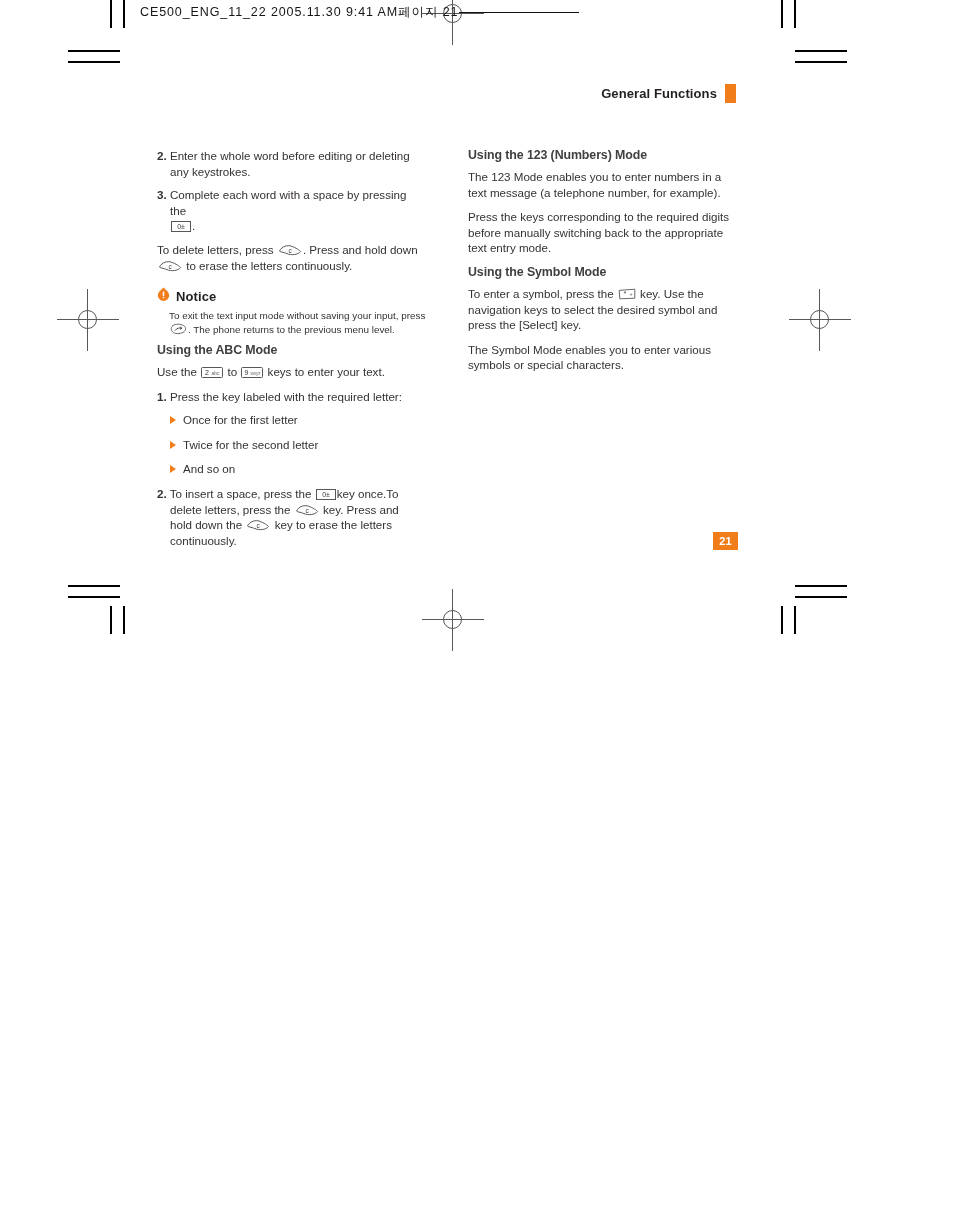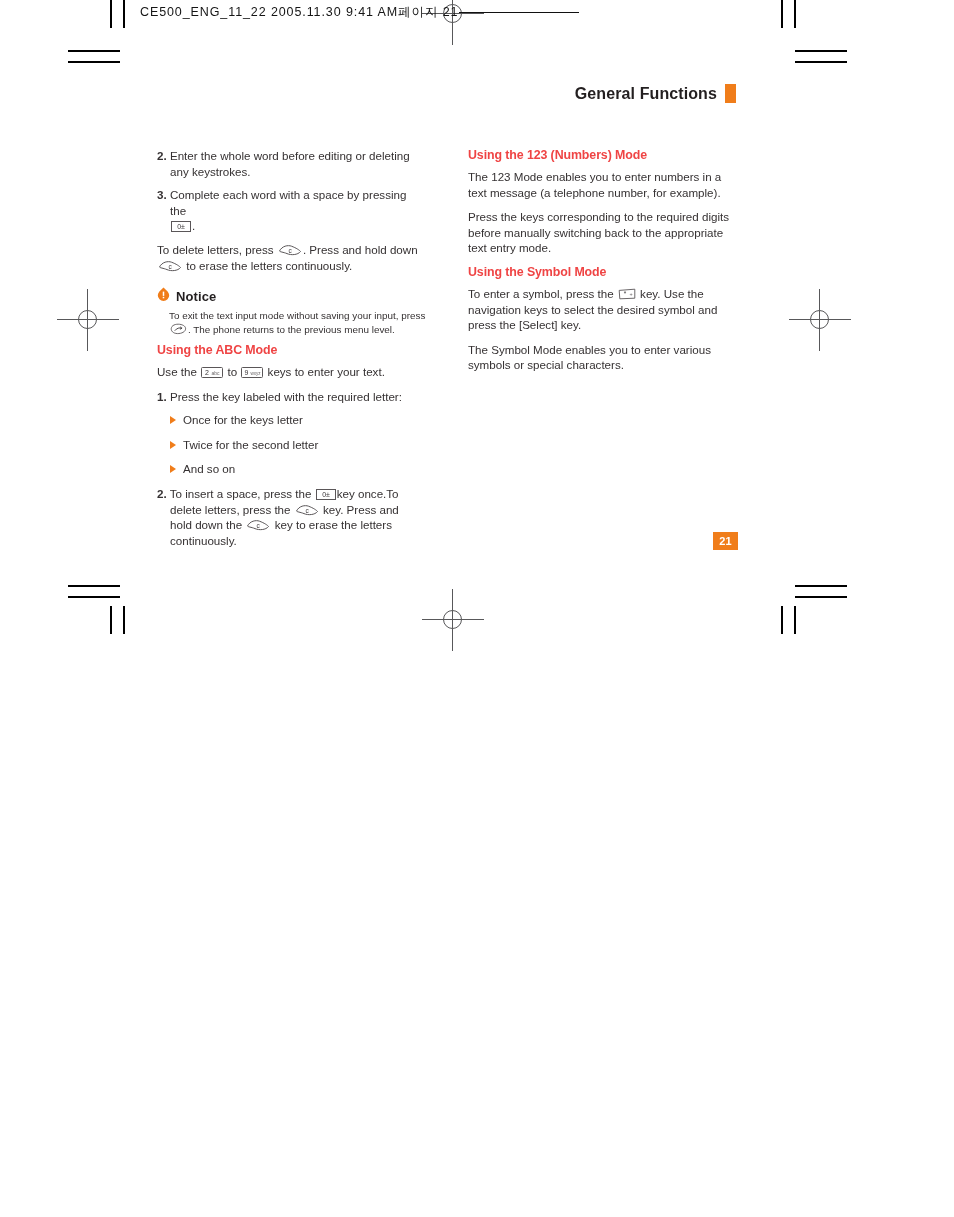--- a/index.html
+++ b/index.html
@@ -64,21 +64,21 @@
 
   
   .running-head {
     position: absolute;
     right: 218px; top: 84px;
     display: flex;
     align-items: center;
     gap: 8px;
   }
   .running-head .rh-text {
-    font-size: 16px;
+    font-size: 13px;
     font-weight: bold;
     color: #231f20;
     letter-spacing: 0.1px;
   }
   .running-head .rh-tab {
     width: 11px;
     height: 19px;
     background: #f07d1a;
   }
 
@@ -102,21 +102,21 @@
     position: absolute;
     top: 148px;
     width: 272px;
   }
   .col-left  { left: 157px; }
   .col-right { left: 468px; }
 
   .h3 {
     font-size: 12.4px;
     font-weight: bold;
-    color: #ef4444;
+    color: #404040;
     margin: 0 0 7px 0;
     letter-spacing: -0.1px;
   }
   .h3.gap { }
 
   p.body {
     font-size: 11.6px;
     line-height: 15.6px;
     margin: 0 0 9px 0;
     color: #353132;
@@ -316,21 +316,21 @@
     <span>keys to enter your text.</span>
   </p>
 
   <p class="step">
     <span class="num">1.</span>
     <span>Press the key labeled with the required letter:</span>
   </p>
 
   <p class="bullet">
     <span class="tri"></span>
-    <span>Once for the keys letter</span>
+    <span>Once for the first letter</span>
   </p>
   <p class="bullet">
     <span class="tri"></span>
     <span>Twice for the second letter</span>
   </p>
   <p class="bullet">
     <span class="tri"></span>
     <span>And so on</span>
   </p>
 

